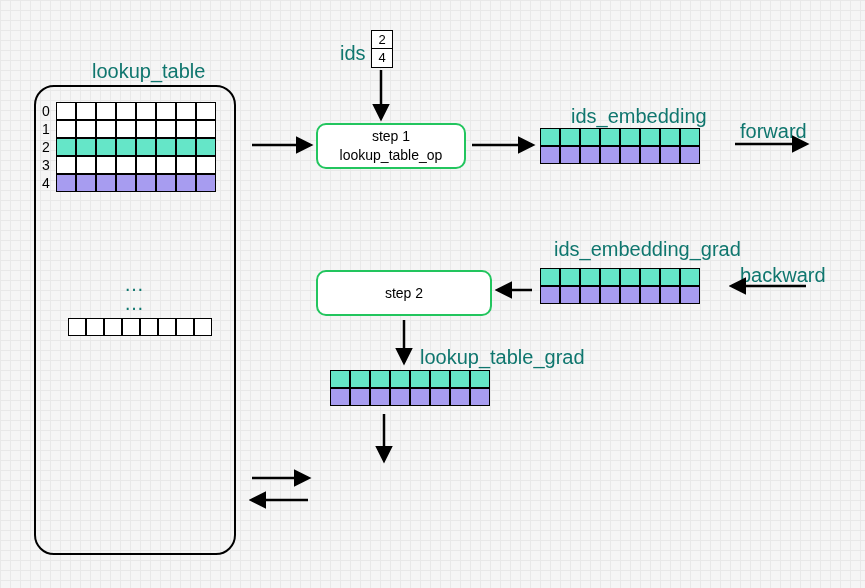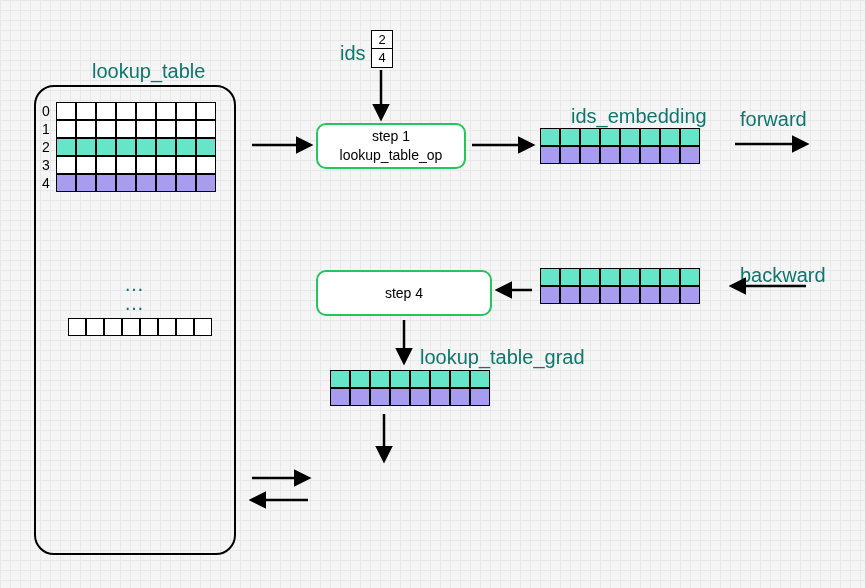--- a/index.html
+++ b/index.html
@@ -59,21 +59,22 @@
   .arrow-head { fill:#000; }
 </style>
 </head>
 <body>
 
 <div class="canvas">
 
   <div class="label" style="left:92px; top:60px;">lookup_table</div>
   <div class="label" style="left:340px; top:42px;">ids</div>
   <div class="label" style="left:571px; top:105px;">ids_embedding</div>
-  <div class="label" style="left:740px; top:108px;text-align:right;">forward</div>
+  <div class="label" style="left:740px; top:120px;text-align:right;">forward</div>
+  <div class="label" style="left:554px; top:238px;">ids_embedding_grad</div>
   <div class="label" style="left:740px; top:264px;">backward</div>
   <div class="label" style="left:420px; top:346px;">lookup_table_grad</div>
 
   <div class="ids-box" style="left:371px; top:30px; width:22px;">
     <div class="ids-row">2</div>
     <div class="ids-row">4</div>
   </div>
 
   <div class="lookup-container"></div>
 
@@ -151,21 +152,21 @@
         <div class="cell" style="width: 18px; height: 18px; background: rgb(255, 255, 255);"></div>
       </div>
     </div>
 
   <div class="step-box" style="left:316px; top:123px; width:150px; height:46px;">
     <div>step 1</div>
     <div>lookup_table_op</div>
   </div>
 
   <div class="step-box" style="left:316px; top:270px; width:176px; height:46px;">
-    <div>step 4</div>
+    <div>step 2</div>
   </div>
 
 
   <div class="grid" id="ids-emb-grid" style="left:540px; top:128px;">
       <div class="gridrow">
         <div class="cell" style="width: 20px; height: 18px; background: rgb(101, 230, 200);"></div>
         <div class="cell" style="width: 20px; height: 18px; background: rgb(101, 230, 200);"></div>
         <div class="cell" style="width: 20px; height: 18px; background: rgb(101, 230, 200);"></div>
         <div class="cell" style="width: 20px; height: 18px; background: rgb(101, 230, 200);"></div>
         <div class="cell" style="width: 20px; height: 18px; background: rgb(101, 230, 200);"></div>

